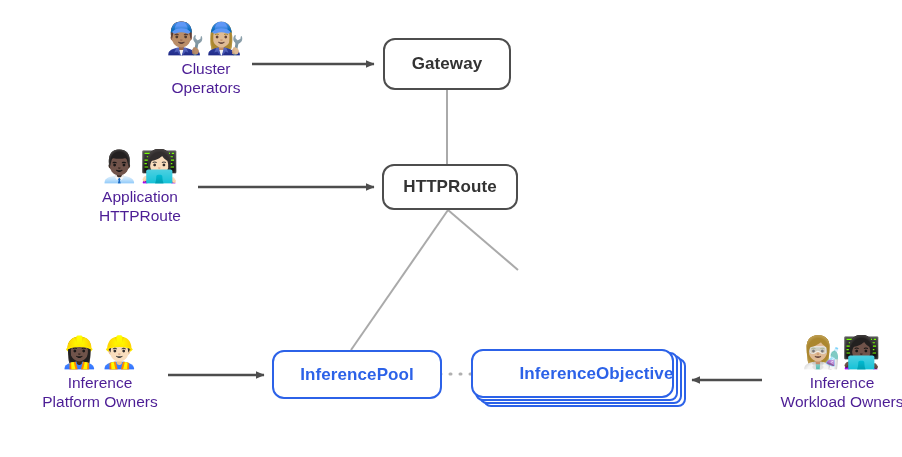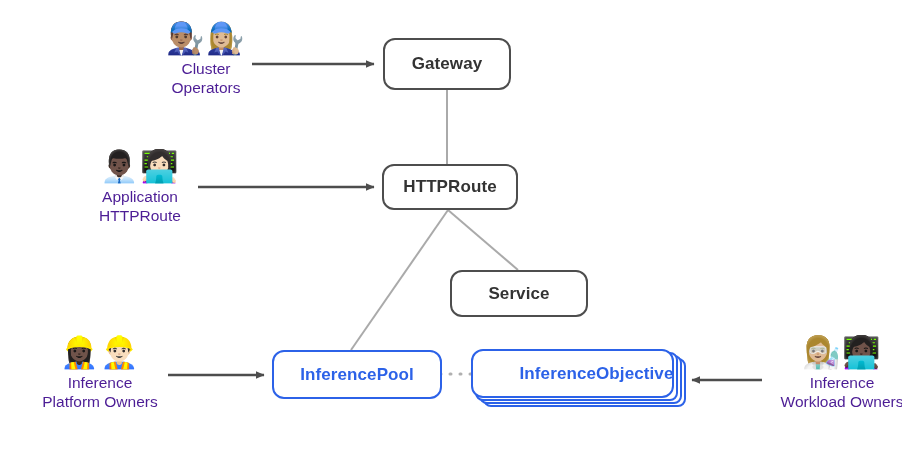--- a/index.html
+++ b/index.html
@@ -103,23 +103,20 @@
   </svg>
 
   <div class="node" style="left:383px; top:38px; width:128px; height:52px;">
     <span>Gateway</span>
   </div>
 
   <div class="node" style="left:382px; top:164px; width:136px; height:46px;">
     <span>HTTPRoute</span>
   </div>
 
-  <div class="node" style="left:450px; top:270px; width:138px; height:47px;">
-    <span>Service</span>
-  </div>
 
   <div class="node blue" style="left:272px; top:350px; width:170px; height:49px;">
     <span>InferencePool</span>
   </div>
 
   <div class="stack-shadow" style="left:483px; top:358px; width:203px; height:49px;"></div>
   <div class="stack-shadow" style="left:479px; top:355px; width:203px; height:49px;"></div>
   <div class="stack-shadow" style="left:475px; top:352px; width:203px; height:49px;"></div>
   <div class="node blue" style="left:471px; top:349px; width:203px; height:49px;padding-left:48px;">
     <span>InferenceObjective</span>

